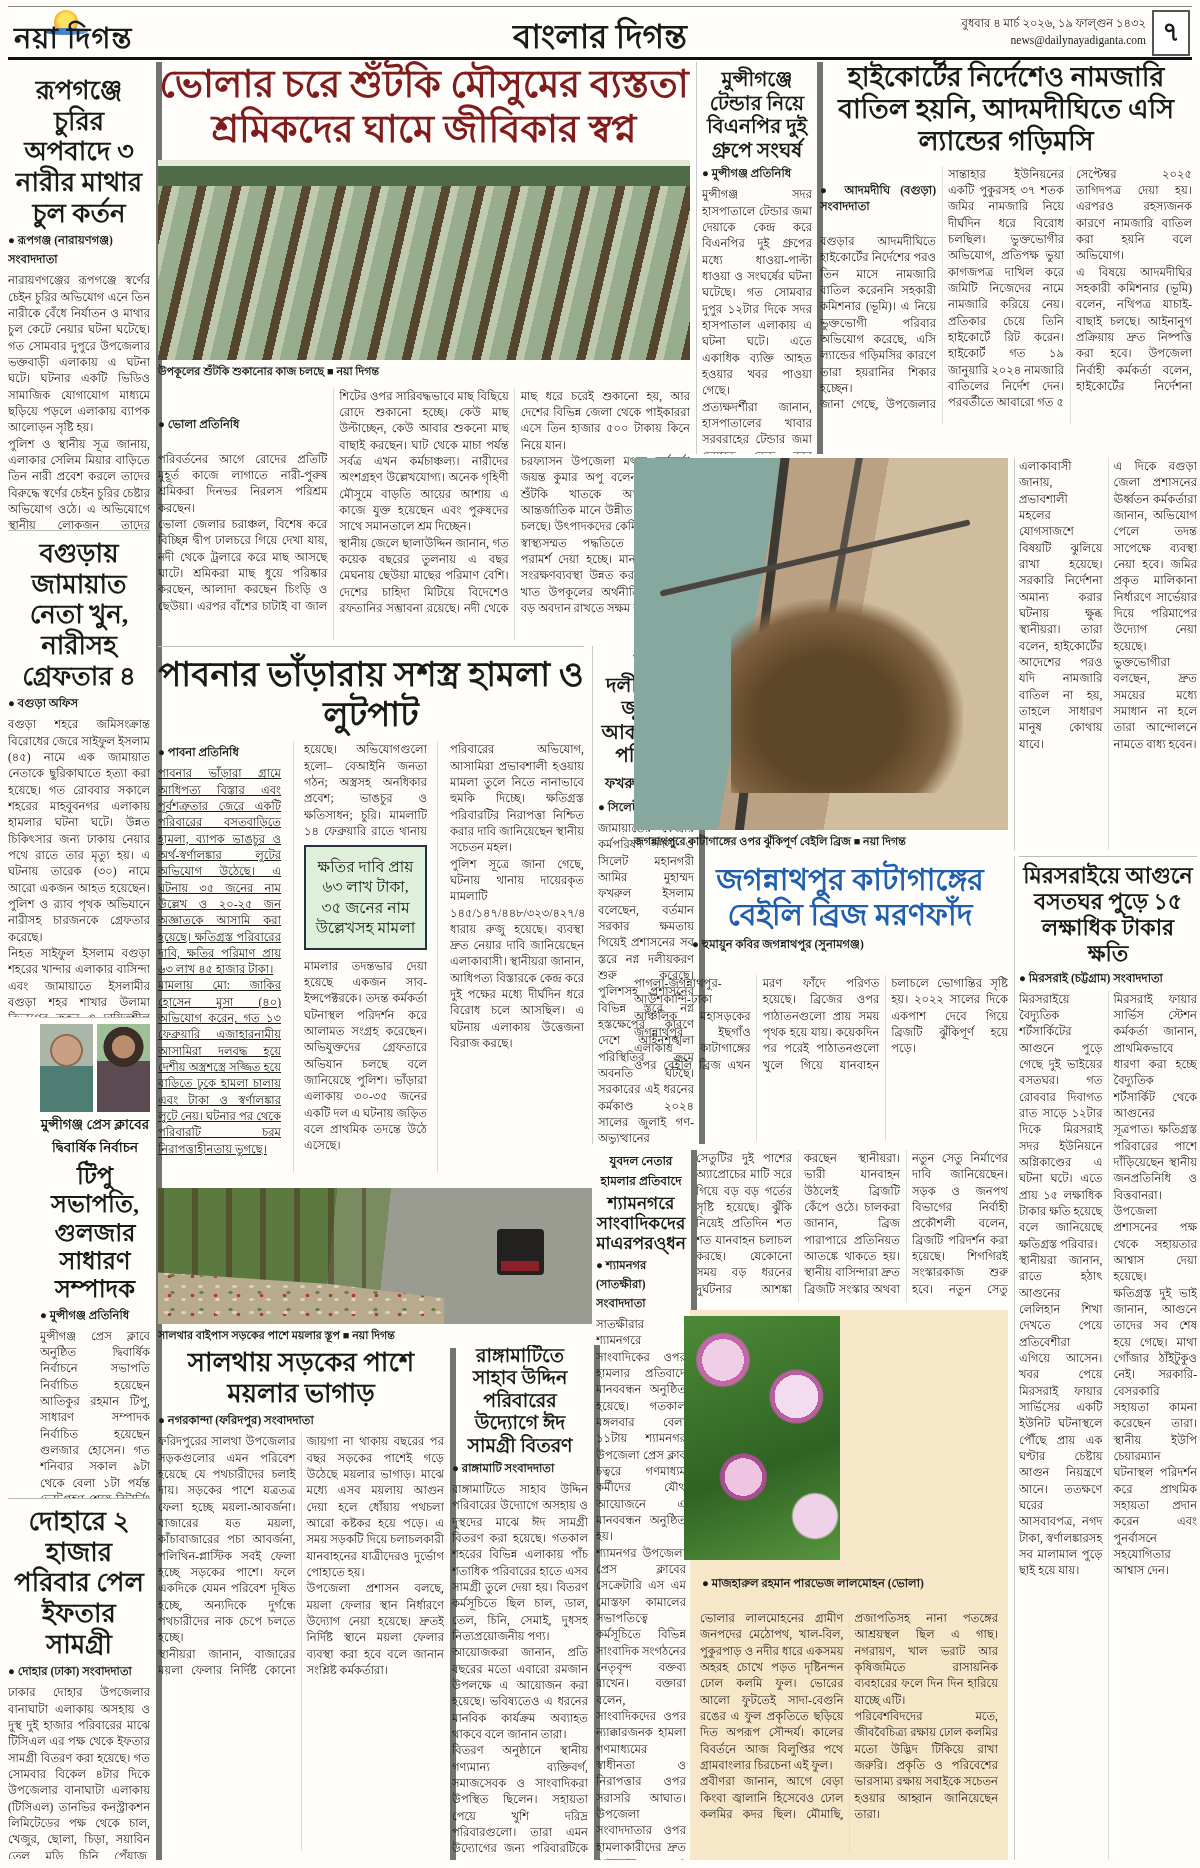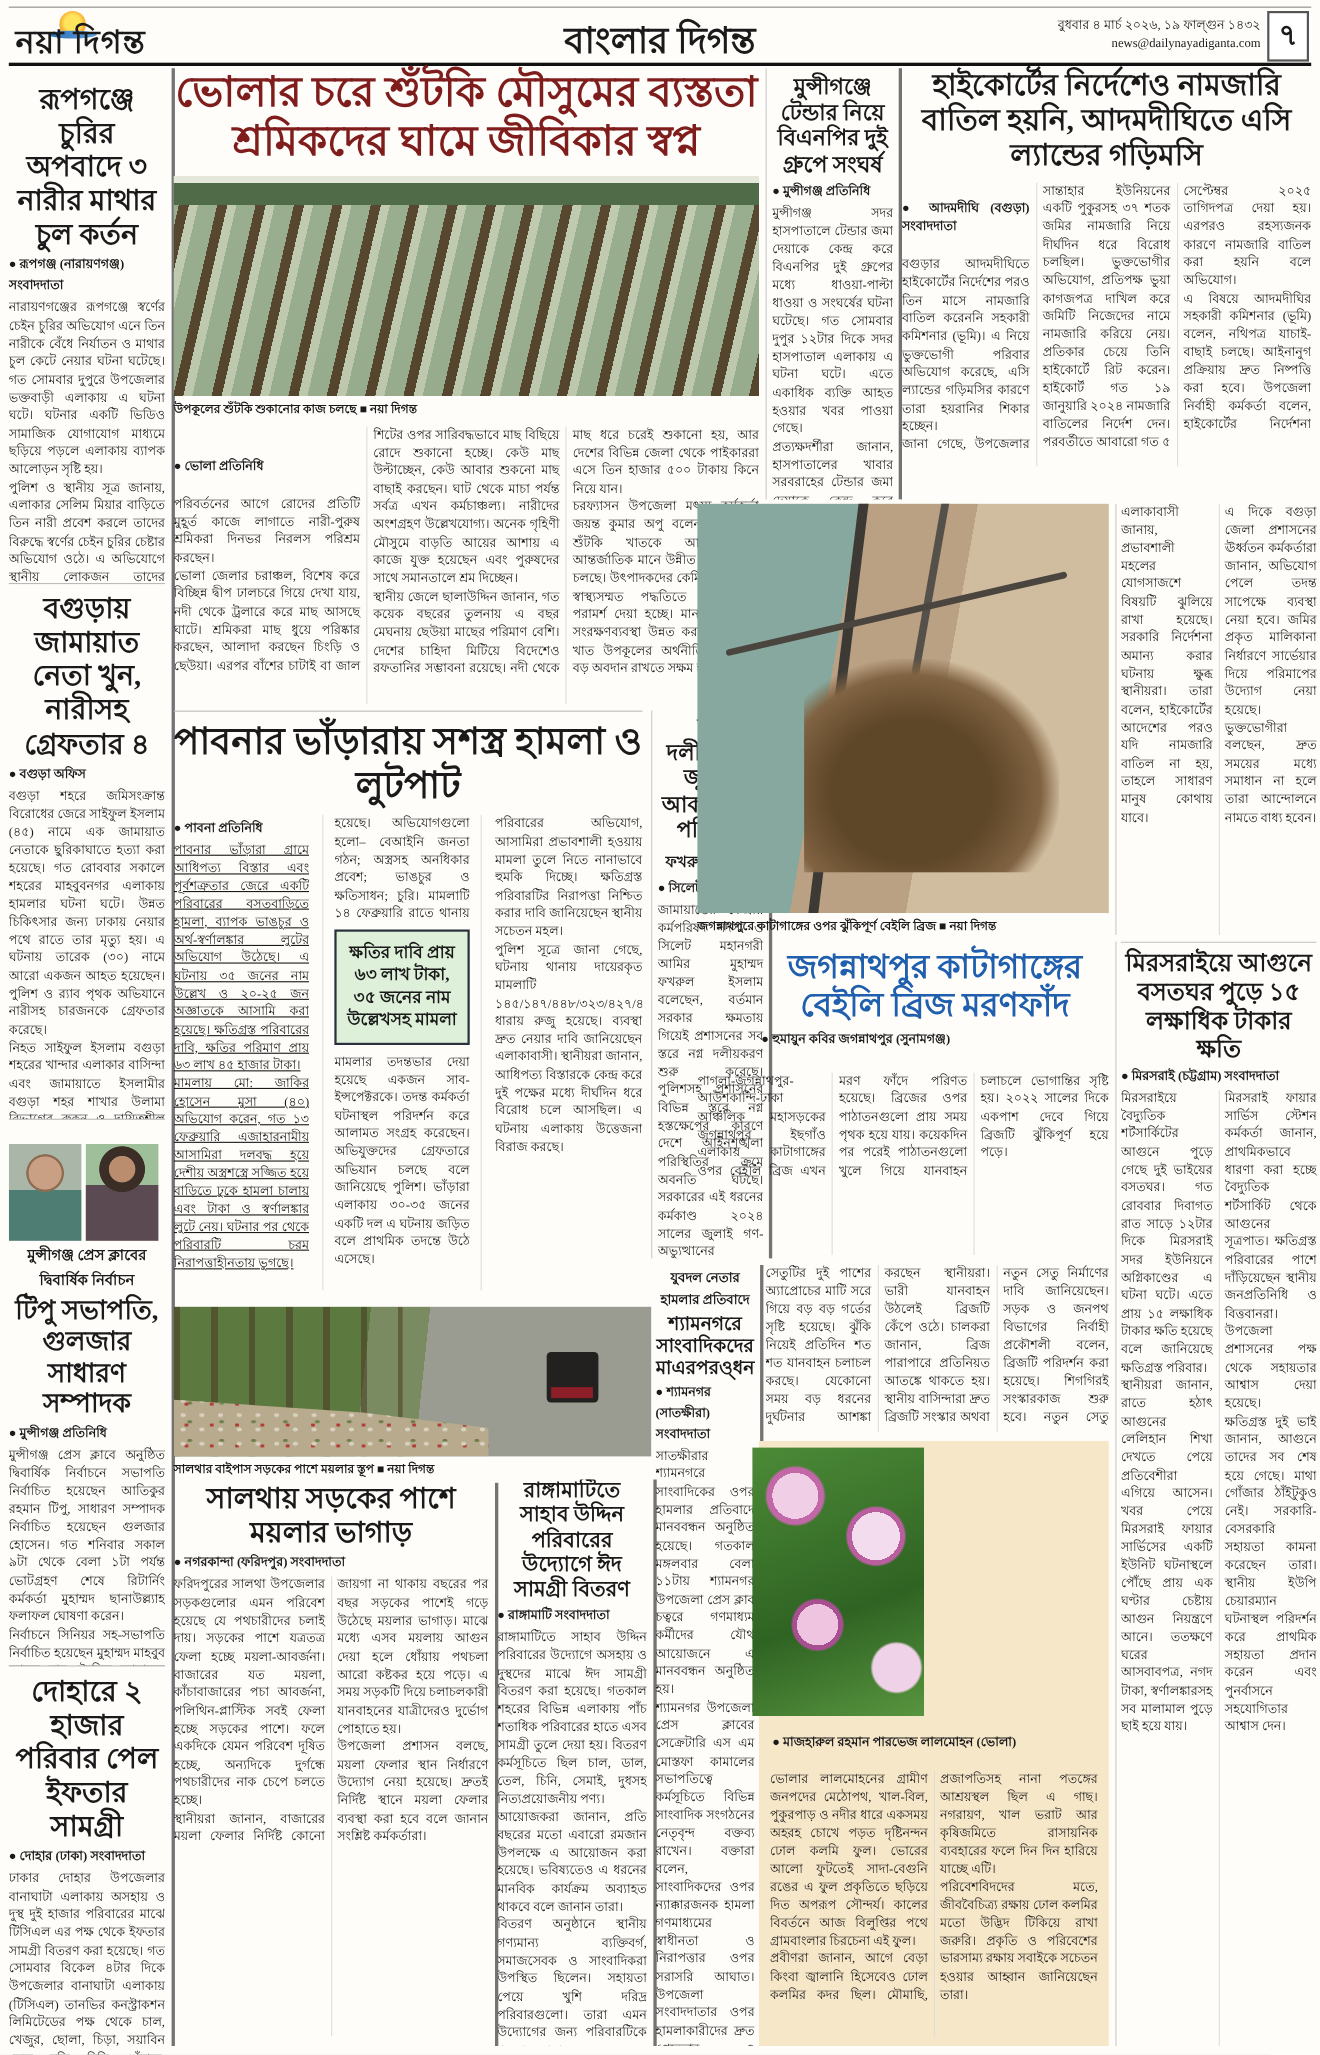--- a/index.html
+++ b/index.html
@@ -18,21 +18,21 @@
   .pageno{position:absolute;right:2px;top:3px;width:34px;height:42px;border:2px solid #555;
      display:flex;align-items:center;justify-content:center;font-size:27px;font-weight:bold;background:#fff;}
   
   .hl{font-weight:bold;text-align:center;line-height:1.18;margin:0;}
   .byline{font-weight:bold;font-size:11.5px;margin:3px 0 2px 0;}
   .body{font-size:11.5px;line-height:1.42;text-align:justify;overflow:hidden;white-space:pre-line;}
   .caption{font-size:11px;font-weight:bold;margin-top:3px;}
   .kicker{font-weight:bold;text-align:center;font-size:13.5px;margin:2px 0;}
   .cols3{column-count:3;column-gap:12px;column-rule:1px solid #ddd;}
   .cols2{column-count:2;column-gap:11px;column-rule:1px solid #ddd;}
-  .rule-r{border-right:3px solid #737373;}
+  .rule-r{border-right:6px solid #737373;}
   .rule-l{border-left:1px solid #c9c9c9;}
   .red{color:#7f1d1d;}
   .blue{color:#1f5fae;}
   .author{text-align:right;font-weight:bold;font-size:14px;margin:4px 6px 0 0;}
   
   .photo{position:relative;overflow:hidden;background:#cfd8c2;}
   .ph-fish{background:
      linear-gradient(180deg,#e3e8da 0 3%,#4f6b47 3% 13%,rgba(0,0,0,0) 13%),
      repeating-linear-gradient(283deg,rgba(74,52,30,.85) 0 9px,rgba(152,172,142,.92) 9px 26px,rgba(196,206,180,.85) 26px 34px),
      linear-gradient(180deg,#a9bb9b,#90a483);}
@@ -60,21 +60,21 @@
      radial-gradient(circle at 38% 66%,#eec4e0 0 10%,#a84f92 10% 12%,rgba(0,0,0,0) 13%),
      radial-gradient(circle at 84% 82%,#f0d2e8 0 9%,rgba(0,0,0,0) 10%),
      linear-gradient(160deg,#4c8a37,#2f6323 60%,#58953f);}
   .ph-man1{background:
      radial-gradient(circle at 50% 30%,#c9a084 0 21%,#8d6d52 22% 24%,rgba(0,0,0,0) 25%),
      linear-gradient(180deg,#aab6a8 0 48%,#4e7d74 48%);}
   .ph-man2{background:
      radial-gradient(circle at 50% 26%,#b98d6d 0 16%,#3a2e26 17% 28%,rgba(0,0,0,0) 29%),
      linear-gradient(180deg,#9fbf9a 0 42%,#5c4a52 42%);}
   
-  .hibox{background:#dff0da;border:2px solid #29313d;text-align:center;font-weight:bold;
+  .hibox{background:#dff0da;border:2px solid #29313d;text-align:center;font-weight:normal;
          font-size:15.5px;line-height:1.3;padding:10px 6px;margin:8px 0;}
   .feature{background:#f7e7c9;}
   .feature .fh{position:absolute;left:12px;top:14px;width:142px;font-size:33px;font-weight:bold;line-height:1.28;}
   .feature .fb{position:absolute;left:10px;right:10px;top:300px;bottom:8px;}
 </style>
 </head>
 <body>
 
 <div class="page">
 
@@ -106,21 +106,21 @@
 
     <div style="height:486px;overflow:hidden;border-top:1px solid #bbb;">
       <h2 class="hl" style="font-size:26px;margin-top:8px;">বগুড়ায় জামায়াত নেতা খুন, নারীসহ গ্রেফতার ৪</h2>
       <div class="byline">● বগুড়া অফিস</div>
       <div class="body" style="height:356px;">বগুড়া শহরে জমিসংক্রান্ত বিরোধের জেরে সাইফুল ইসলাম (৪৫) নামে এক জামায়াত নেতাকে ছুরিকাঘাতে হত্যা করা হয়েছে। গত রোববার সকালে শহরের মাহবুবনগর এলাকায় হামলার ঘটনা ঘটে। উন্নত চিকিৎসার জন্য ঢাকায় নেয়ার পথে রাতে তার মৃত্যু হয়। এ ঘটনায় তারেক (৩০) নামে আরো একজন আহত হয়েছেন। পুলিশ ও র‍্যাব পৃথক অভিযানে নারীসহ চারজনকে গ্রেফতার করেছে।
 নিহত সাইফুল ইসলাম বগুড়া শহরের খান্দার এলাকার বাসিন্দা এবং জামায়াতে ইসলামীর বগুড়া শহর শাখার উলামা বিভাগের রুকন ও দায়িত্বশীল ছিলেন বলে দলীয় সূত্র নিশ্চিত করেছে।
 এ ঘটনায় নিহতের দুলাভাই আলী আজম বাদি হয়ে বগুড়া সদর থানায় হত্যা মামলা দায়ের করেন। পুলিশ শহর এলাকা থেকে দু'জনকে আটক করেছে। অন্য দিকে র‍্যাব-১২ ধুনট উপজেলার মোহনপুর এলাকা থেকে ইয়ার মোহাম্মদ ওরফে বিক্রম (৩২) ও মোছা: বেবী খাতুনকে (৫২) গ্রেফতার করেছে। তাদের কাছ থেকে হত্যায় ব্যবহৃত একটি ছুরি উদ্ধার করা হয়েছে।
 বগুড়া সদর থানার ওসি মনিরুল ইসলাম জানান, জমি বিরোধকে কেন্দ্র করে হত্যাকাণ্ড ঘটেছে বলে প্রাথমিকভাবে ধারণা করা হচ্ছে। জড়িতদের বিরুদ্ধে আইনগত ব্যবস্থা প্রক্রিয়াধীন।</div>
     </div>
 
-    <div style="height:474px;overflow:hidden;border-top:1px solid #bbb;padding-top:22px;">
+    <div style="height:474px;overflow:hidden;border-top:1px solid #bbb;padding-top:6px;margin-left:32px;">
       <div style="display:flex;gap:4px;">
         <div class="photo ph-man1" style="width:66px;height:88px;"></div>
         <div class="photo ph-man2" style="width:66px;height:88px;"></div>
       </div>
       <div class="kicker">মুন্সীগঞ্জ প্রেস ক্লাবের দ্বিবার্ষিক নির্বাচন</div>
       <h2 class="hl" style="font-size:24px;">টিপু সভাপতি, গুলজার সাধারণ সম্পাদক</h2>
       <div class="byline">● মুন্সীগঞ্জ প্রতিনিধি</div>
       <div class="body" style="height:250px;">মুন্সীগঞ্জ প্রেস ক্লাবে অনুষ্ঠিত দ্বিবার্ষিক নির্বাচনে সভাপতি নির্বাচিত হয়েছেন আতিকুর রহমান টিপু, সাধারণ সম্পাদক নির্বাচিত হয়েছেন গুলজার হোসেন। গত শনিবার সকাল ৯টা থেকে বেলা ১টা পর্যন্ত ভোটগ্রহণ শেষে রিটার্নিং কর্মকর্তা মুহাম্মদ ছানাউল্ল্যাহ ফলাফল ঘোষণা করেন।
 নির্বাচনে সিনিয়র সহ-সভাপতি নির্বাচিত হয়েছেন মুহাম্মদ মাহবুব আলম বাবু (দৈনিক আমাদের অর্থনীতি) ও সহ-সভাপতি জসিম উদ্দিন দেওয়ান (একাত্তর টিভি)। যুগ্ম সাধারণ সম্পাদক পদে জয়ী হয়েছেন নাদিম হোসাইন (দৈনিক আমাদের সময়), কোষাধ্যক্ষ নির্বাচিত হয়েছেন মুহাম্মদ সাইফুর রহমান টিটু (একুশে টিভি)।</div>
     </div>

